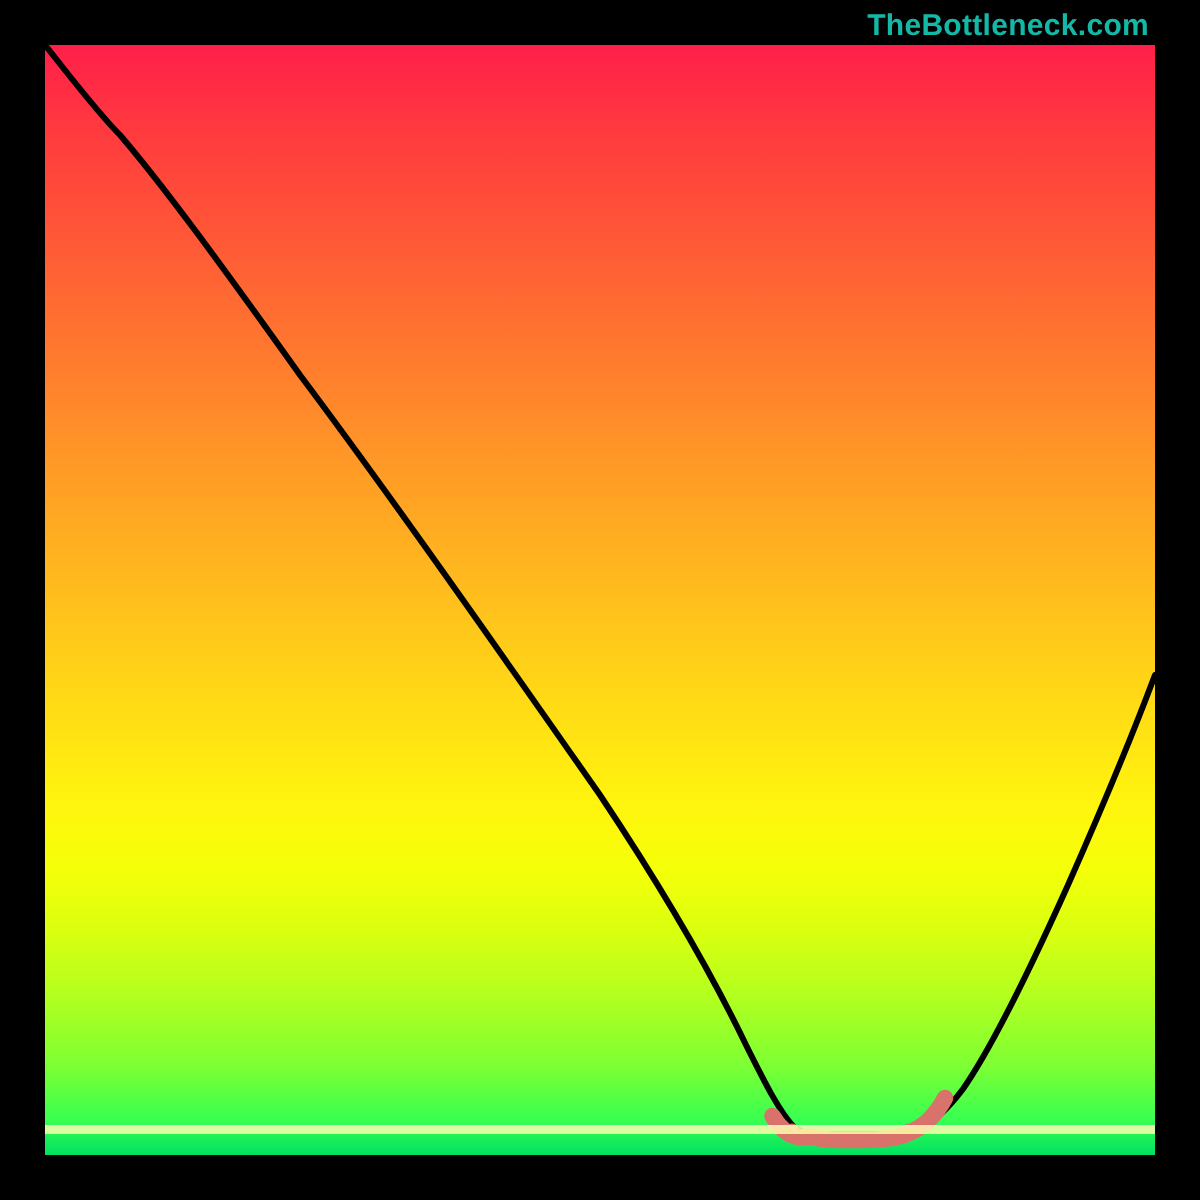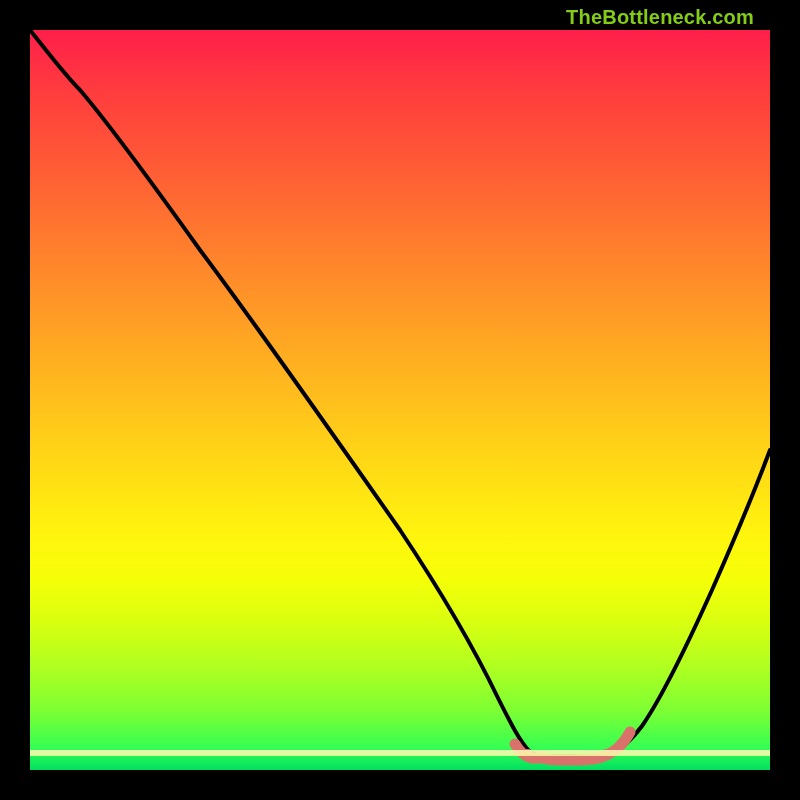--- a/index.html
+++ b/index.html
@@ -56,22 +56,22 @@
   }
   .curve-svg {
     position: absolute;
     inset: 0;
     width: 100%;
     height: 100%;
   }
   .watermark {
     position: absolute;
     top: 6px;
-    right: 46px;
-    color: #84cc16;
+    right: 34px;
+    color: #14b8a6;
     font-size: 20px;
     font-weight: 600;
     letter-spacing: 0.2px;
     user-select: none;
   }
 </style>
 </head>
 <body>
 
 <div class="frame">

